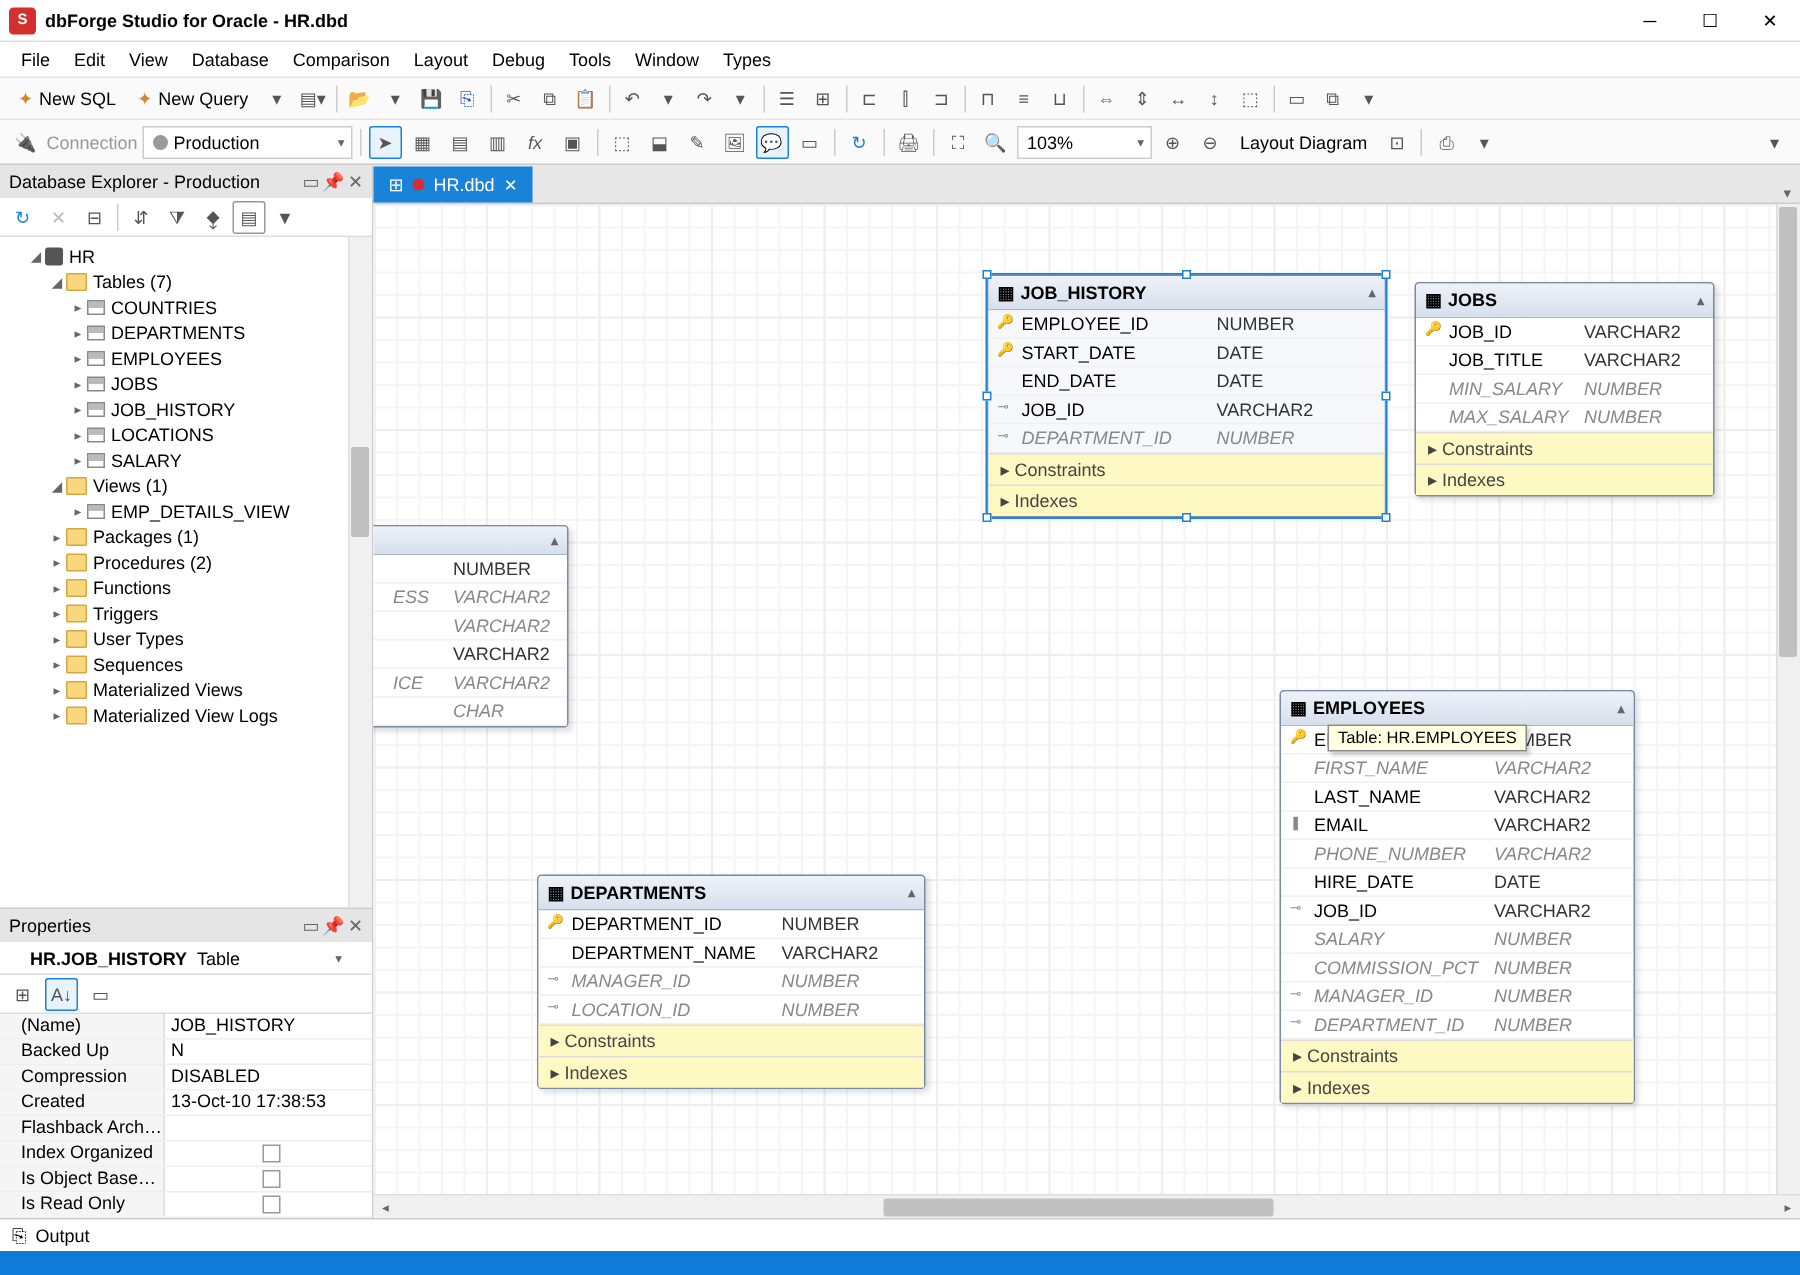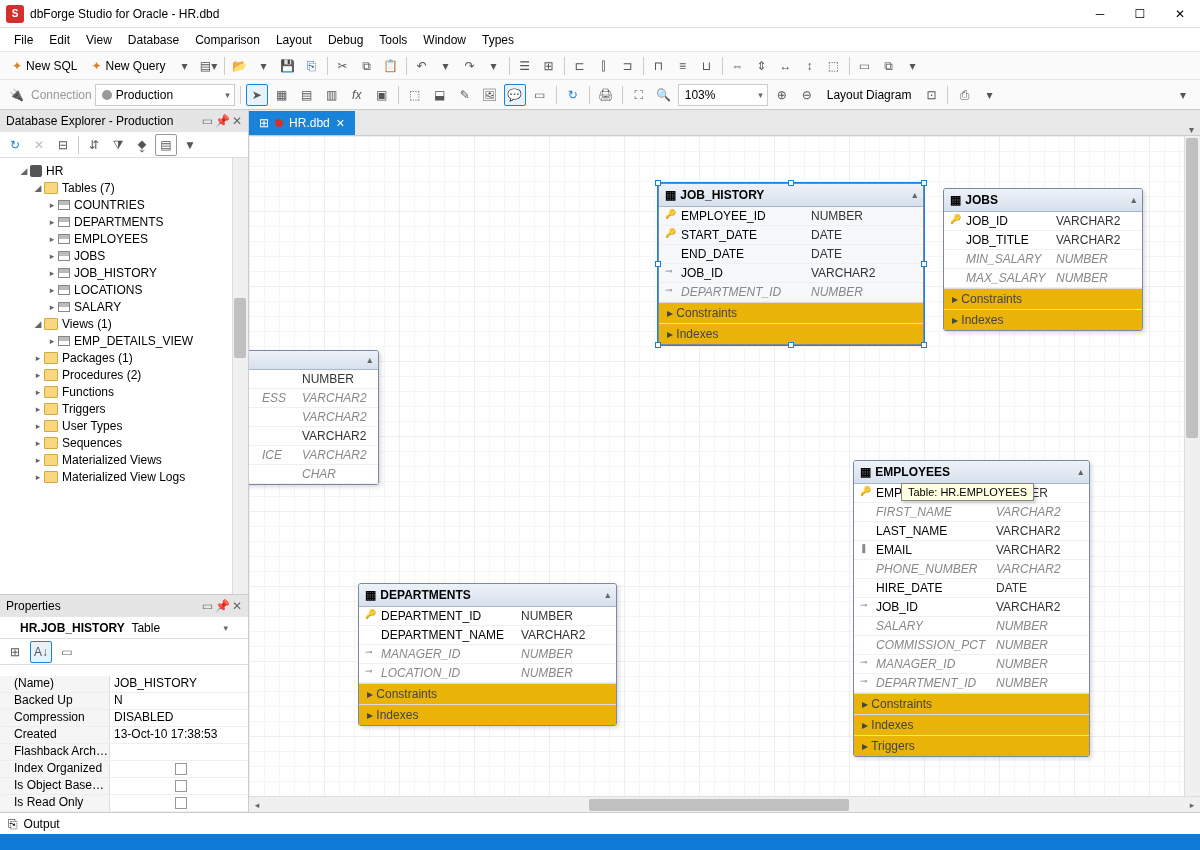--- a/index.html
+++ b/index.html
@@ -1,19 +1,19 @@
 <!DOCTYPE html>
 <html><head>
 <meta charset="utf-8">
 <style>
 * { margin:0; padding:0; box-sizing:border-box; font-family:"Segoe UI",Tahoma,sans-serif; font-size:12px; }
 body { width:1200px; height:850px; background:#fff; overflow:hidden; display:flex; flex-direction:column; }
 .titlebar { height:28px; background:#fff; display:flex; align-items:center; border-bottom:1px solid #ddd; }
 .app-icon { width:18px; height:18px; background:#d32f2f; border-radius:3px; margin:0 6px; color:#fff; font-weight:bold; font-size:10px; display:flex; align-items:center; justify-content:center; }
-.title { flex:1; font-size:12px; }
+.title { flex:1; font-size:12px;font-weight:bold; }
 .win-btn { width:40px; height:28px; display:flex; align-items:center; justify-content:center; font-family:Arial; font-size:12px; }
 .menubar { height:24px; display:flex; align-items:center; padding:0 6px; border-bottom:1px solid #e5e5e5; }
 .menubar span { padding:4px 8px; cursor:pointer; }
 .toolbar { height:28px; display:flex; align-items:center; padding:0 6px; border-bottom:1px solid #e5e5e5; gap:2px; background:#fafafa; }
 .tb { width:22px; height:22px; display:flex; align-items:center; justify-content:center; border-radius:2px; color:#555; }
 .tb-txt { padding:0 6px; height:22px; display:flex; align-items:center; gap:4px; }
 .tb-sep { width:1px; height:18px; background:#ccc; margin:0 2px; }
 .toolbar2 { height:30px; display:flex; align-items:center; padding:0 6px; border-bottom:1px solid #ccc; gap:3px; background:#fafafa; }
 .dropdown { height:22px; border:1px solid #ccc; padding:0 18px 0 6px; display:flex; align-items:center; position:relative; background:#fff; }
 .dropdown::after { content:"▾"; position:absolute; right:4px; font-size:9px; color:#666; }
@@ -25,21 +25,21 @@
 .explorer-tools { height:26px; display:flex; align-items:center; padding:0 4px; gap:2px; border-bottom:1px solid #ddd; }
 .tree { flex:1; overflow-y:auto; padding:4px 0; position:relative; }
 .tree-scroll { position:absolute; right:0; top:0; bottom:0; width:16px; background:#f0f0f0; border-left:1px solid #ddd; }
 .tree-thumb { position:absolute; right:2px; top:140px; width:12px; height:60px; background:#c0c0c0; border-radius:2px; }
 .tree-row { height:17px; display:flex; align-items:center; cursor:pointer; }
 .exp { width:12px; text-align:center; font-size:9px; color:#666; }
 .fld { width:14px; height:12px; background:#f9d77e; border:1px solid #d4a843; border-radius:1px; margin-right:4px; }
 .db { width:12px; height:12px; background:#555; border-radius:2px; margin-right:4px; }
 .tbl-i { display:inline-flex; width:12px; height:10px; border:1px solid #888; margin-right:4px; background:linear-gradient(#bbb 50%,#fff 50%); }
 .props { border-top:1px solid #ccc; display:flex; flex-direction:column; }
-.props-body { max-height:230px; overflow:auto;margin-top:11px; }
+.props-body { max-height:230px; overflow:auto; }
 .prop-obj { height:22px; display:flex; align-items:center; padding:0 20px; border-bottom:1px solid #ddd; }
 .prop-tools { height:26px; display:flex; align-items:center; padding:0 4px; gap:4px; border-bottom:1px solid #ddd; }
 .prow { display:flex; height:17px; border-bottom:1px solid #eee; }
 .pname { width:110px; padding-left:14px; background:#f5f5f5; border-right:1px solid #ddd; overflow:hidden; white-space:nowrap; text-overflow:ellipsis; }
 .pval { flex:1; padding-left:4px; }
 .chk { width:12px; height:12px; border:1px solid #999; margin:2px auto; }
 .content { flex:1; display:flex; flex-direction:column; position:relative; }
 .tabs { height:26px; display:flex; align-items:flex-end; background:#e8e8e8; border-bottom:1px solid #ccc; }
 .tab { height:24px; background:#1982d9; color:#fff; display:flex; align-items:center; padding:0 10px; gap:6px; font-size:12px; }
 .tab-close { font-size:11px; }
@@ -52,21 +52,21 @@
   background-size:75px 75px,75px 75px,15px 15px,15px 15px;
 }
 .entity { position:absolute; background:#fff; border:1px solid #7a8aa5; border-radius:3px; box-shadow:2px 2px 4px rgba(0,0,0,.15); font-size:11px; }
 .entity-hdr { background:linear-gradient(#eef2f8,#d6e0ee); padding:4px 6px; font-weight:bold; border-bottom:1px solid #aab5c8; display:flex; align-items:center; gap:4px; border-radius:3px 3px 0 0; }
 .entity-hdr .h { margin-left:auto; font-size:9px; color:#666; }
 .col { display:flex; padding:2px 6px; border-bottom:1px solid #eef0f4; }
 .col .ic { width:16px; color:#888; font-size:9px; }
 .col .nm { flex:1; }
 .col .ty { color:#333; font-style:normal; }
 .col.null .nm,.col.null .ty { font-style:italic; color:#888; }
-.efoot { background:#eab308; padding:3px 8px; border-top:1px solid #ddd; color:#444; }
+.efoot { background:#fef9c3; padding:3px 8px; border-top:1px solid #ddd; color:#444; }
 .dark .col { background:#f6f8fb; }
 .selected { box-shadow:0 0 0 1px #1982d9; }
 .sel-handle { position:absolute; width:6px; height:6px; background:#fff; border:1px solid #1982d9; }
 svg.links { position:absolute; inset:0; pointer-events:none; }
 svg.links path { stroke:#333; stroke-width:1; fill:none; }
 svg.links text { font-size:10px; fill:#333; }
 svg.links .crow { stroke:#333; stroke-width:1; fill:none; }
 .tooltip { position:absolute; background:#ffffe1; border:1px solid #888; padding:2px 6px; font-size:11px; box-shadow:2px 2px 3px rgba(0,0,0,.2); z-index:50; }
 .hscroll { height:16px; background:#f0f0f0; border-top:1px solid #ddd; position:relative; }
 .hscroll .thumb { position:absolute; left:340px; top:2px; height:12px; width:260px; background:#c0c0c0; border-radius:2px; }
@@ -640,24 +640,23 @@
               <span class="ty">NUMBER</span>
             </div>
             <div class="col null">
               <span class="ic">⊸</span>
               <span class="nm" style="width:120px;flex:none">DEPARTMENT_ID</span>
               <span class="ty">NUMBER</span>
             </div>
           </div>
         <div class="efoot">▸ <span>Constraints</span></div>
         <div class="efoot">▸ <span>Indexes</span></div>
-        <div class="efoot">▸ <span>Triggers</span></div>
       </div>
 
-      <div class="tooltip" style="left:652px;top:347px">Table: HR.EMPLOYEES</div>
+      <div class="tooltip" style="left:636px;top:347px">Table: HR.EMPLOYEES</div>
 
       <div class="vscroll">
           <div class="thumb"></div>
         </div>
     </div>
     <div class="hscroll">
       <div class="btn" style="left:0">◂</div>
         <div class="thumb"></div>
         <div class="btn" style="right:0">▸</div>
     </div>

